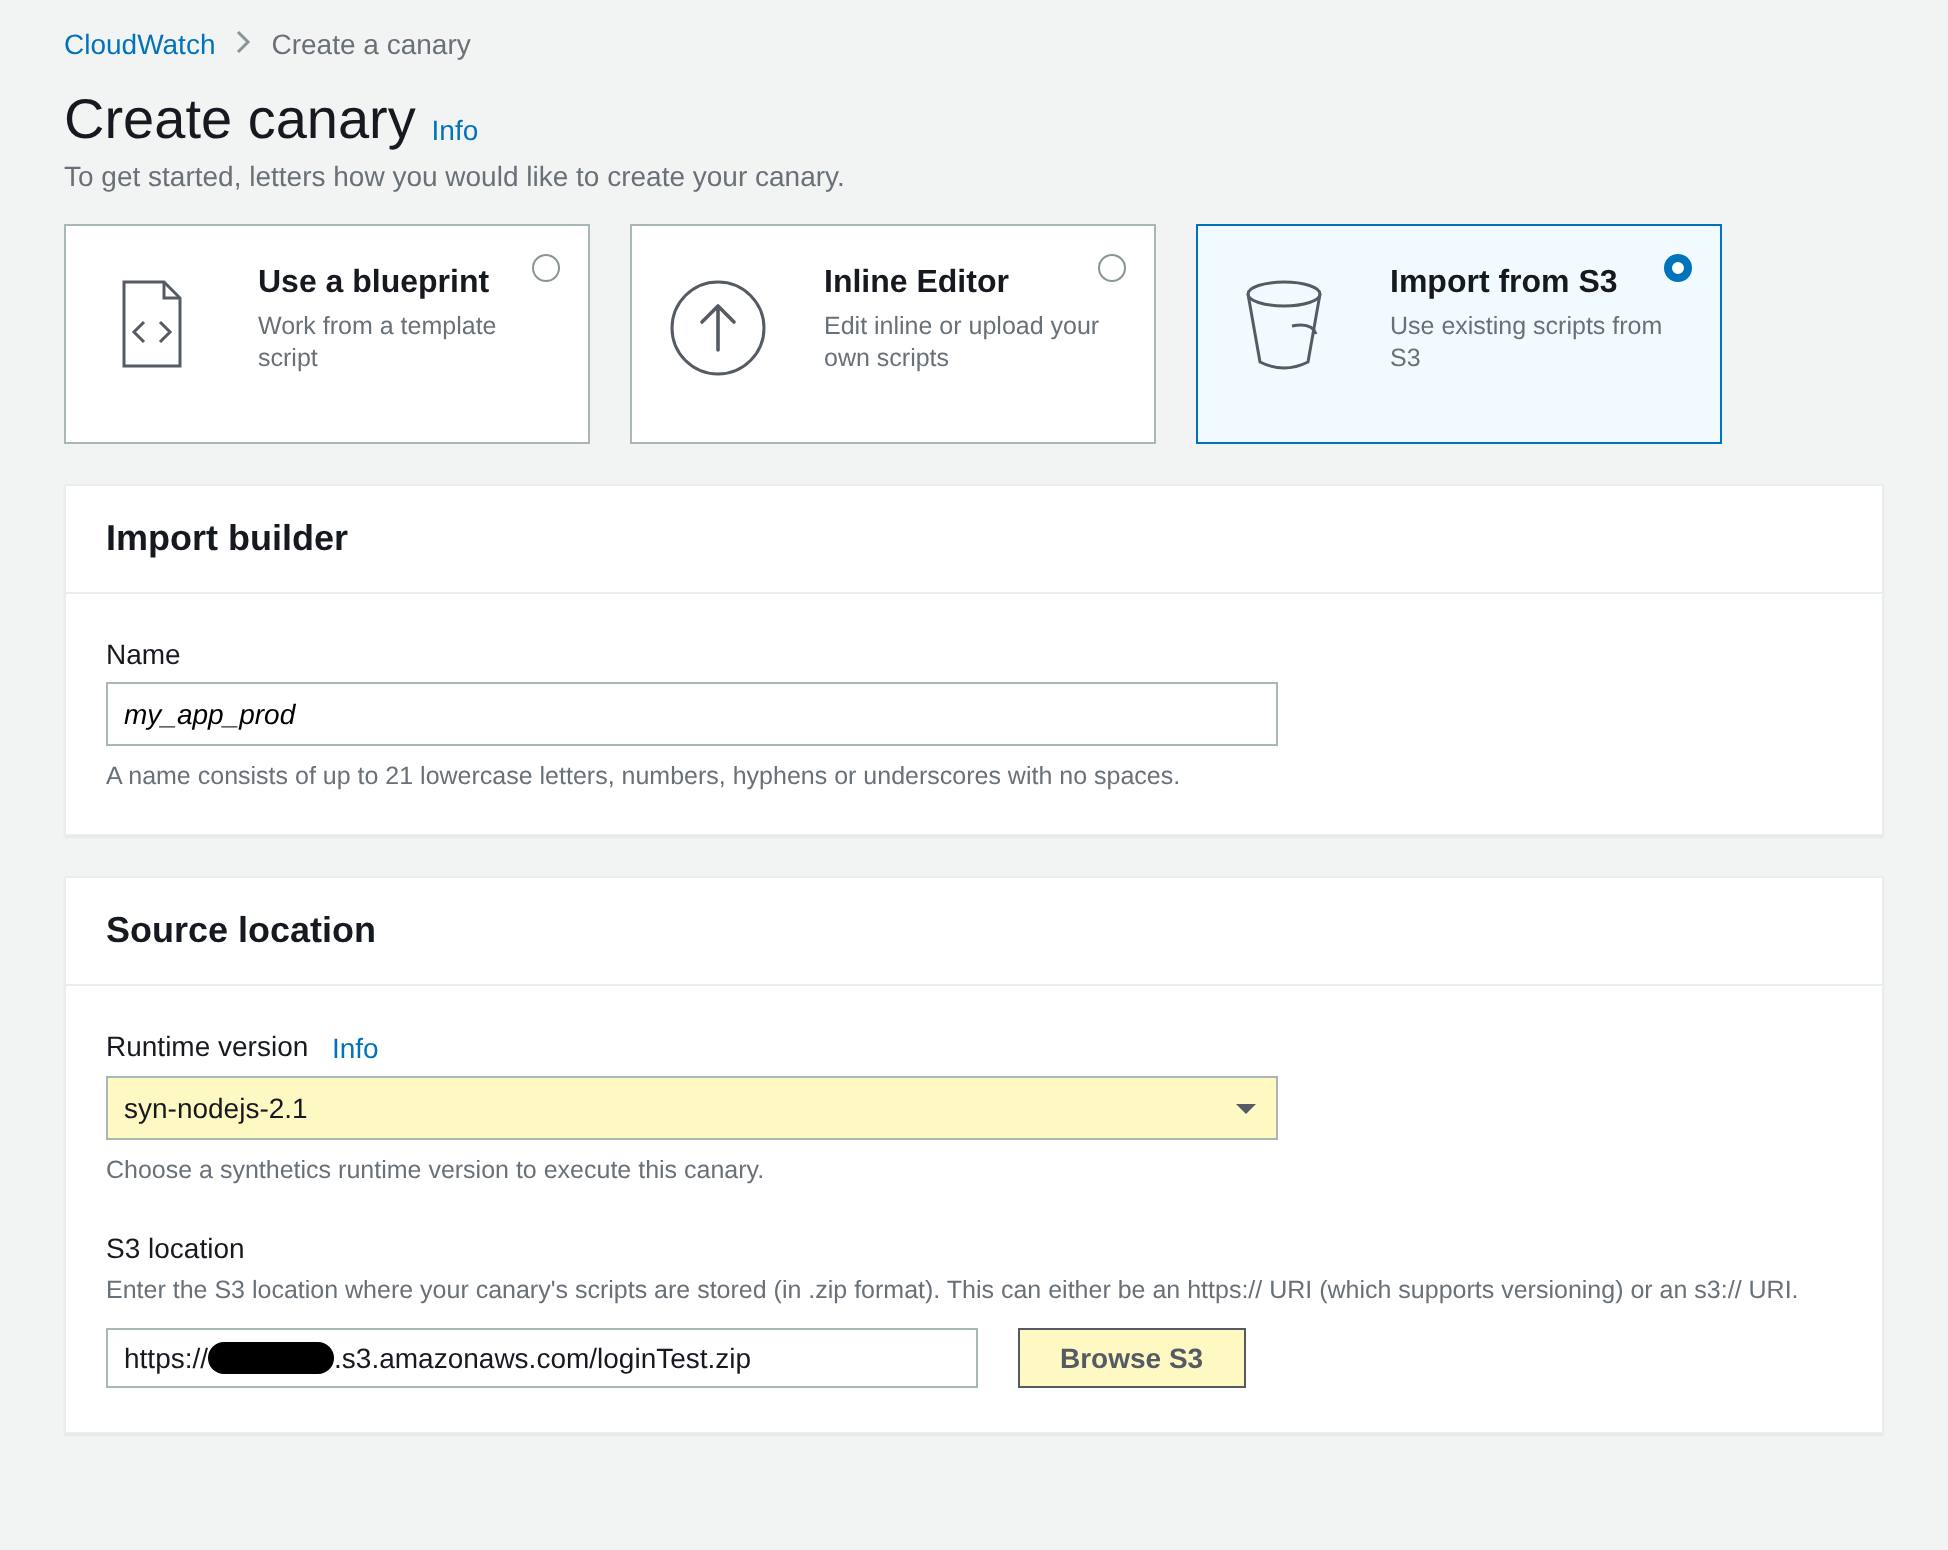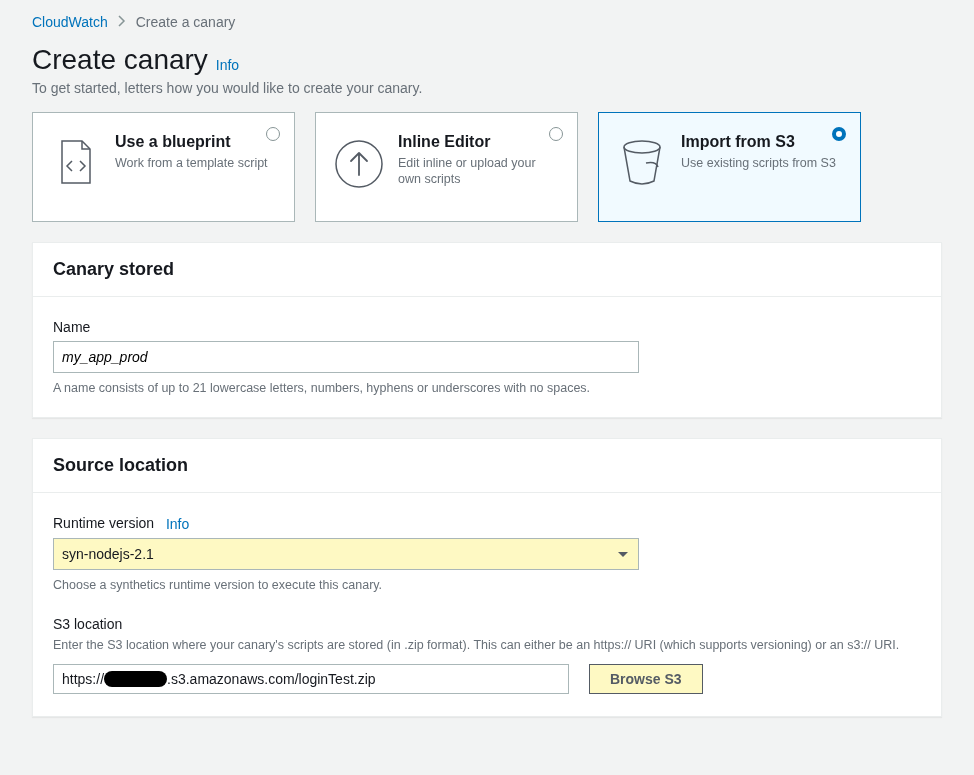--- a/index.html
+++ b/index.html
@@ -23,21 +23,21 @@
   .options-row { display: flex; gap: 20px; margin-bottom: 20px; }
   .option-card {
     position: relative;
     flex: 0 0 263px;
     height: 110px;
     border: 1px solid #aab7b8;
     background: #ffffff;
     padding: 20px 18px 14px 18px;
     display: flex;
     align-items: flex-start;
-    gap: 14px;
+    gap: 28px;
     cursor: pointer;
   }
   .option-card.selected {
     border: 1px solid #0073bb;
     background: #f1faff;
   }
   .option-card .radio-indicator {
     position: absolute;
     top: 14px; right: 14px;
     width: 14px; height: 14px;
@@ -93,21 +93,21 @@
     cursor: pointer;
   }
   .select-caret {
     position: absolute;
     right: 10px; top: 50%;
     transform: translateY(-50%);
     pointer-events: none;
   }
   .s3-row { display:flex; align-items:center; gap:20px; }
   .s3-input {
-    width: 516px;
+    width: 436px;
     height: 30px;
     border: 1px solid #aab7b8;
     padding: 4px 8px;
     font-size: 14px;
     font-family: inherit;
     display:flex; align-items:center;
     white-space: nowrap;
     overflow: hidden;
   }
   .redact {
@@ -190,21 +190,21 @@
     </div>
     <div>
       <div class="opt-title">Import from S3</div>
       <div class="opt-desc">Use existing scripts from S3</div>
     </div>
   </div>
 
 </div>
 
 <div class="panel">
-  <div class="panel-header">Canary stored</div>
+  <div class="panel-header">Import builder</div>
   <div class="panel-body">
     <div class="field-label">Name</div>
     <input class="text-input" type="text" value="my_app_prod" style="">
     <div class="helper">A name consists of up to 21 lowercase letters, numbers, hyphens or underscores with no spaces.</div>
   </div>
 </div>
 
 <div class="panel">
   <div class="panel-header">Source location</div>
   <div class="panel-body">

